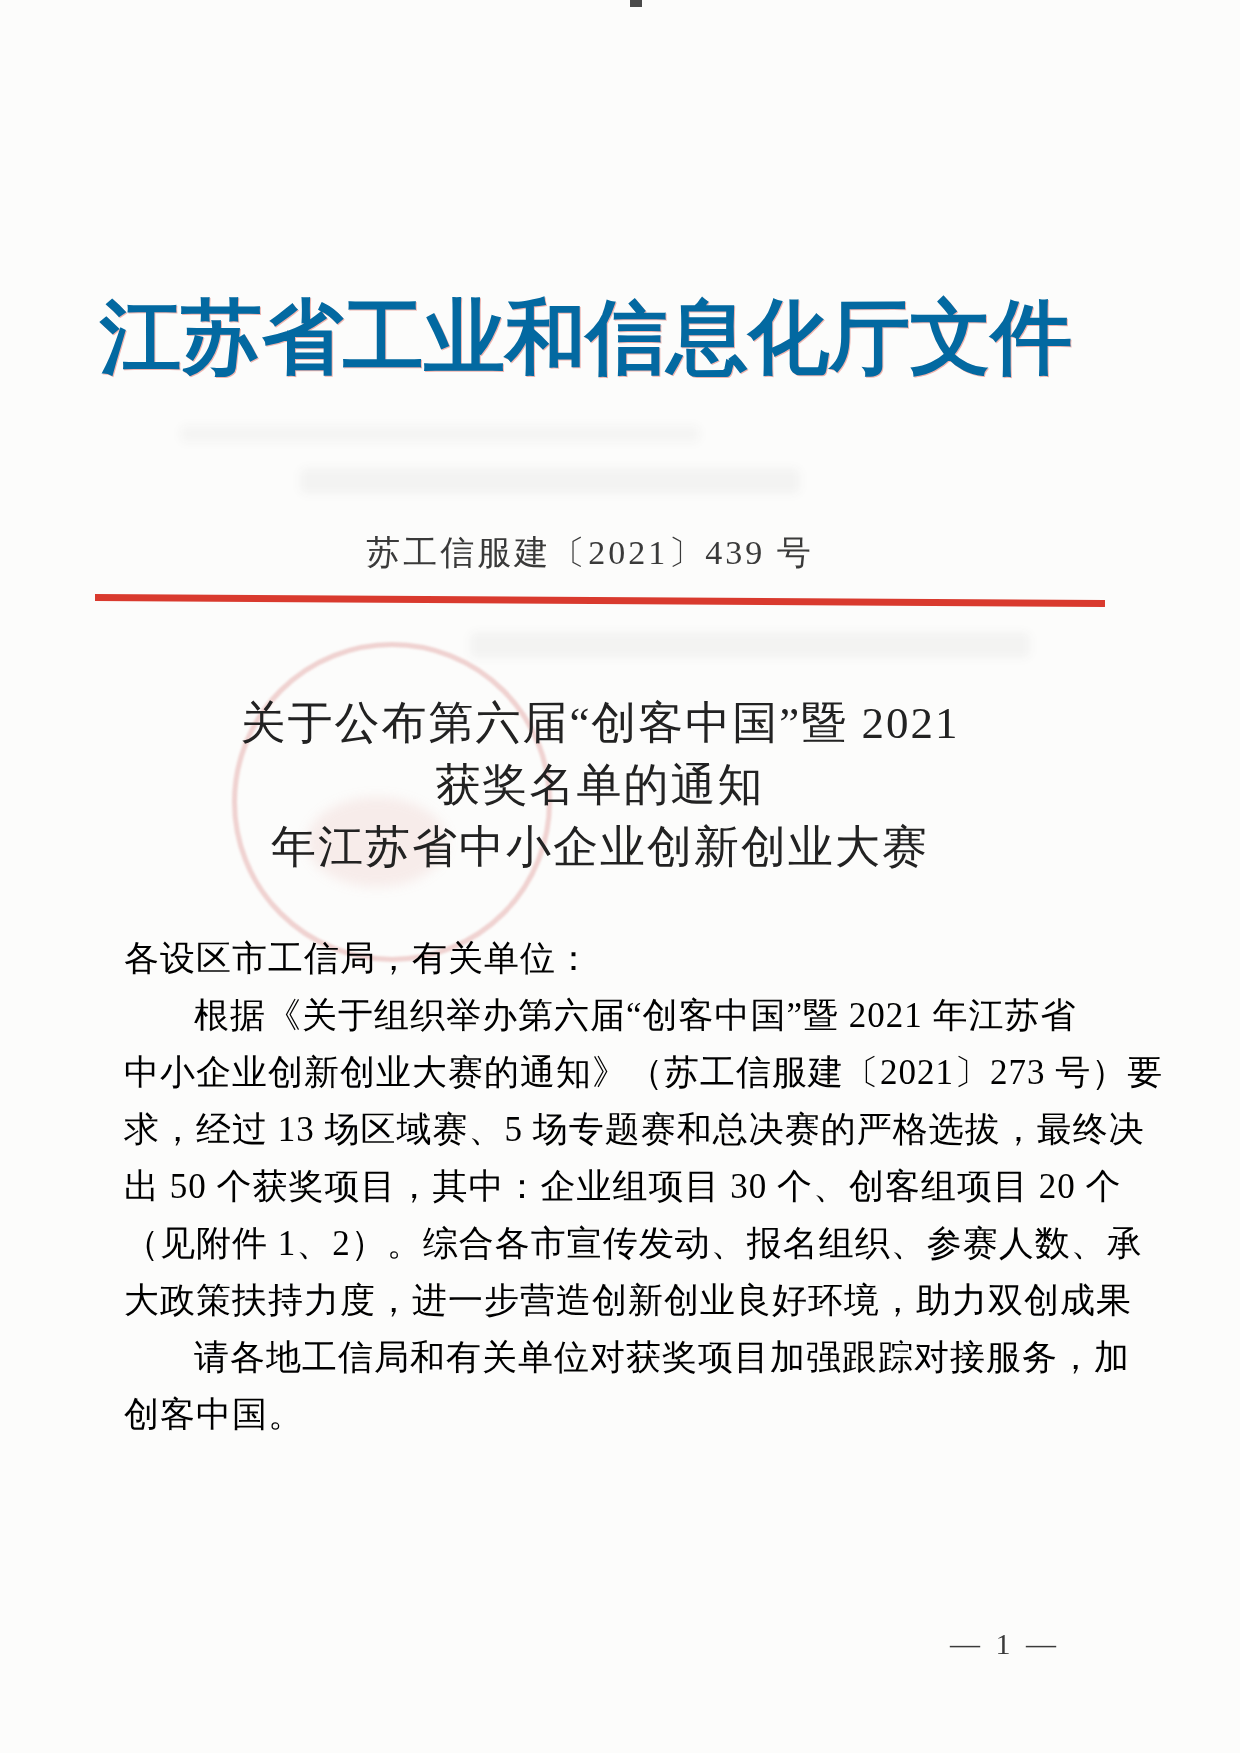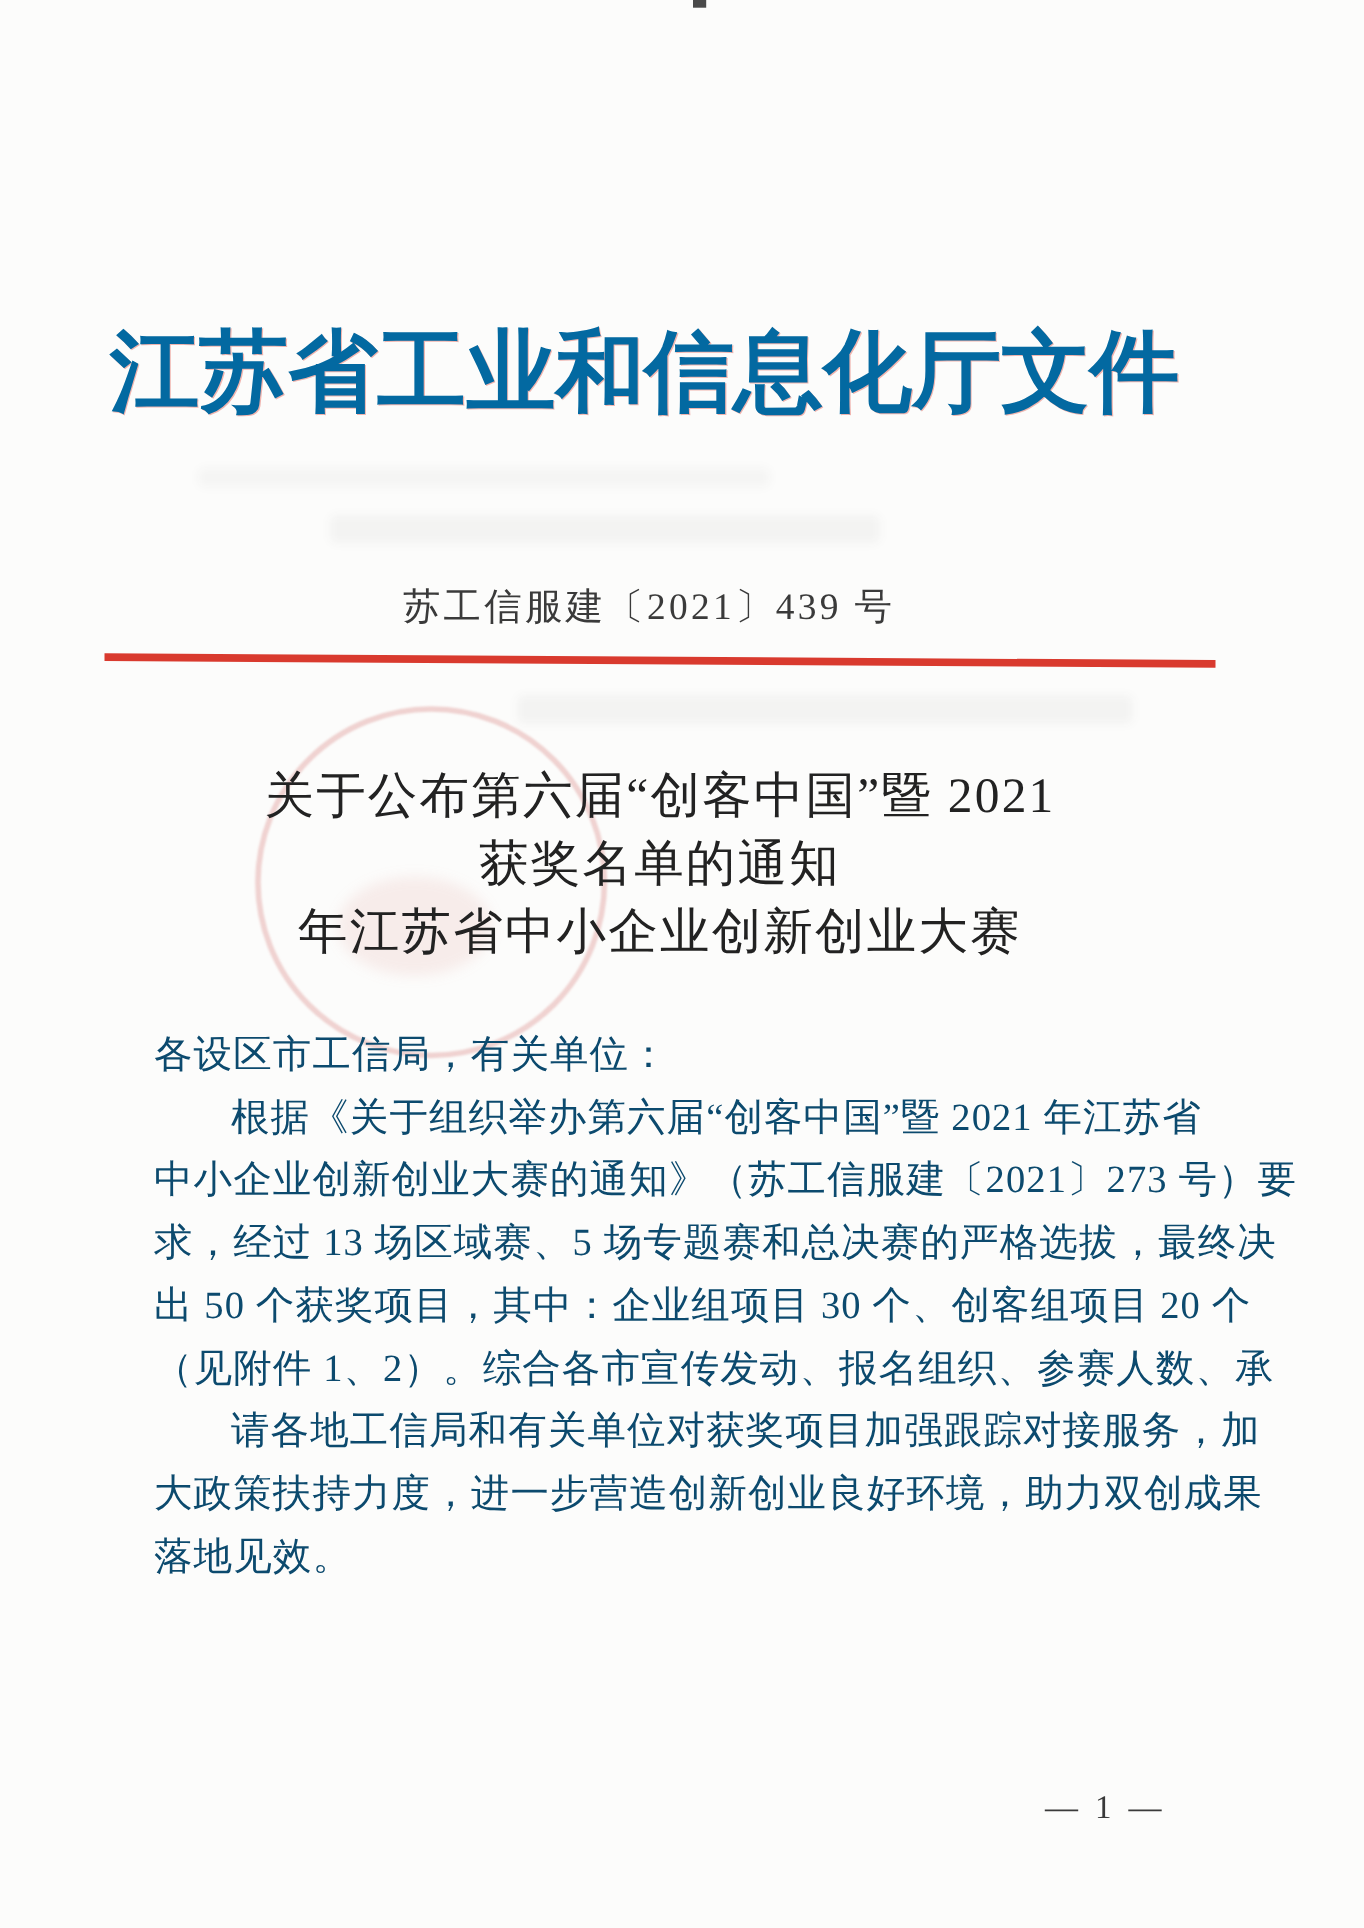--- a/index.html
+++ b/index.html
@@ -65,23 +65,23 @@
   .title{
     position:absolute;left:0;top:692px;width:1200px;
     text-align:center;
     font-size:45px;font-weight:normal;
     line-height:62px;
     color:#222;
     letter-spacing:2px;
   }
   
   .bodytext{
-    position:absolute;left:140px;top:930px;width:980px;
+    position:absolute;left:124px;top:930px;width:980px;
     font-size:35px;
-    color:#0c4a6e;
+    color:#000000;
     letter-spacing:1px;
   }
   .bodytext .line{
     height:57px;line-height:57px;white-space:nowrap;
   }
   .bodytext .indent{padding-left:70px;}
   
   .pagenum{
     position:absolute;right:180px;top:1626px;
     font-size:30px;line-height:36px;
@@ -113,20 +113,20 @@
     <div>年江苏省中小企业创新创业大赛</div>
   </div>
 
   <div class="bodytext">
     <div class="line">各设区市工信局，有关单位：</div>
     <div class="line indent">根据《关于组织举办第六届“创客中国”暨 2021 年江苏省</div>
     <div class="line">中小企业创新创业大赛的通知》（苏工信服建〔2021〕273 号）要</div>
     <div class="line">求，经过 13 场区域赛、5 场专题赛和总决赛的严格选拔，最终决</div>
     <div class="line">出 50 个获奖项目，其中：企业组项目 30 个、创客组项目 20 个</div>
     <div class="line">（见附件 1、2）。综合各市宣传发动、报名组织、参赛人数、承</div>
+    <div class="line">大政策扶持力度，进一步营造创新创业良好环境，助力双创成果</div>
     <div class="line indent">请各地工信局和有关单位对获奖项目加强跟踪对接服务，加</div>
-    <div class="line">大政策扶持力度，进一步营造创新创业良好环境，助力双创成果</div>
-    <div class="line">落地见效。</div>
+    <div class="line">创客中国。</div>
   </div>
 
   <div class="pagenum">— 1 —</div>
 
 </div>
 
 </body></html>

